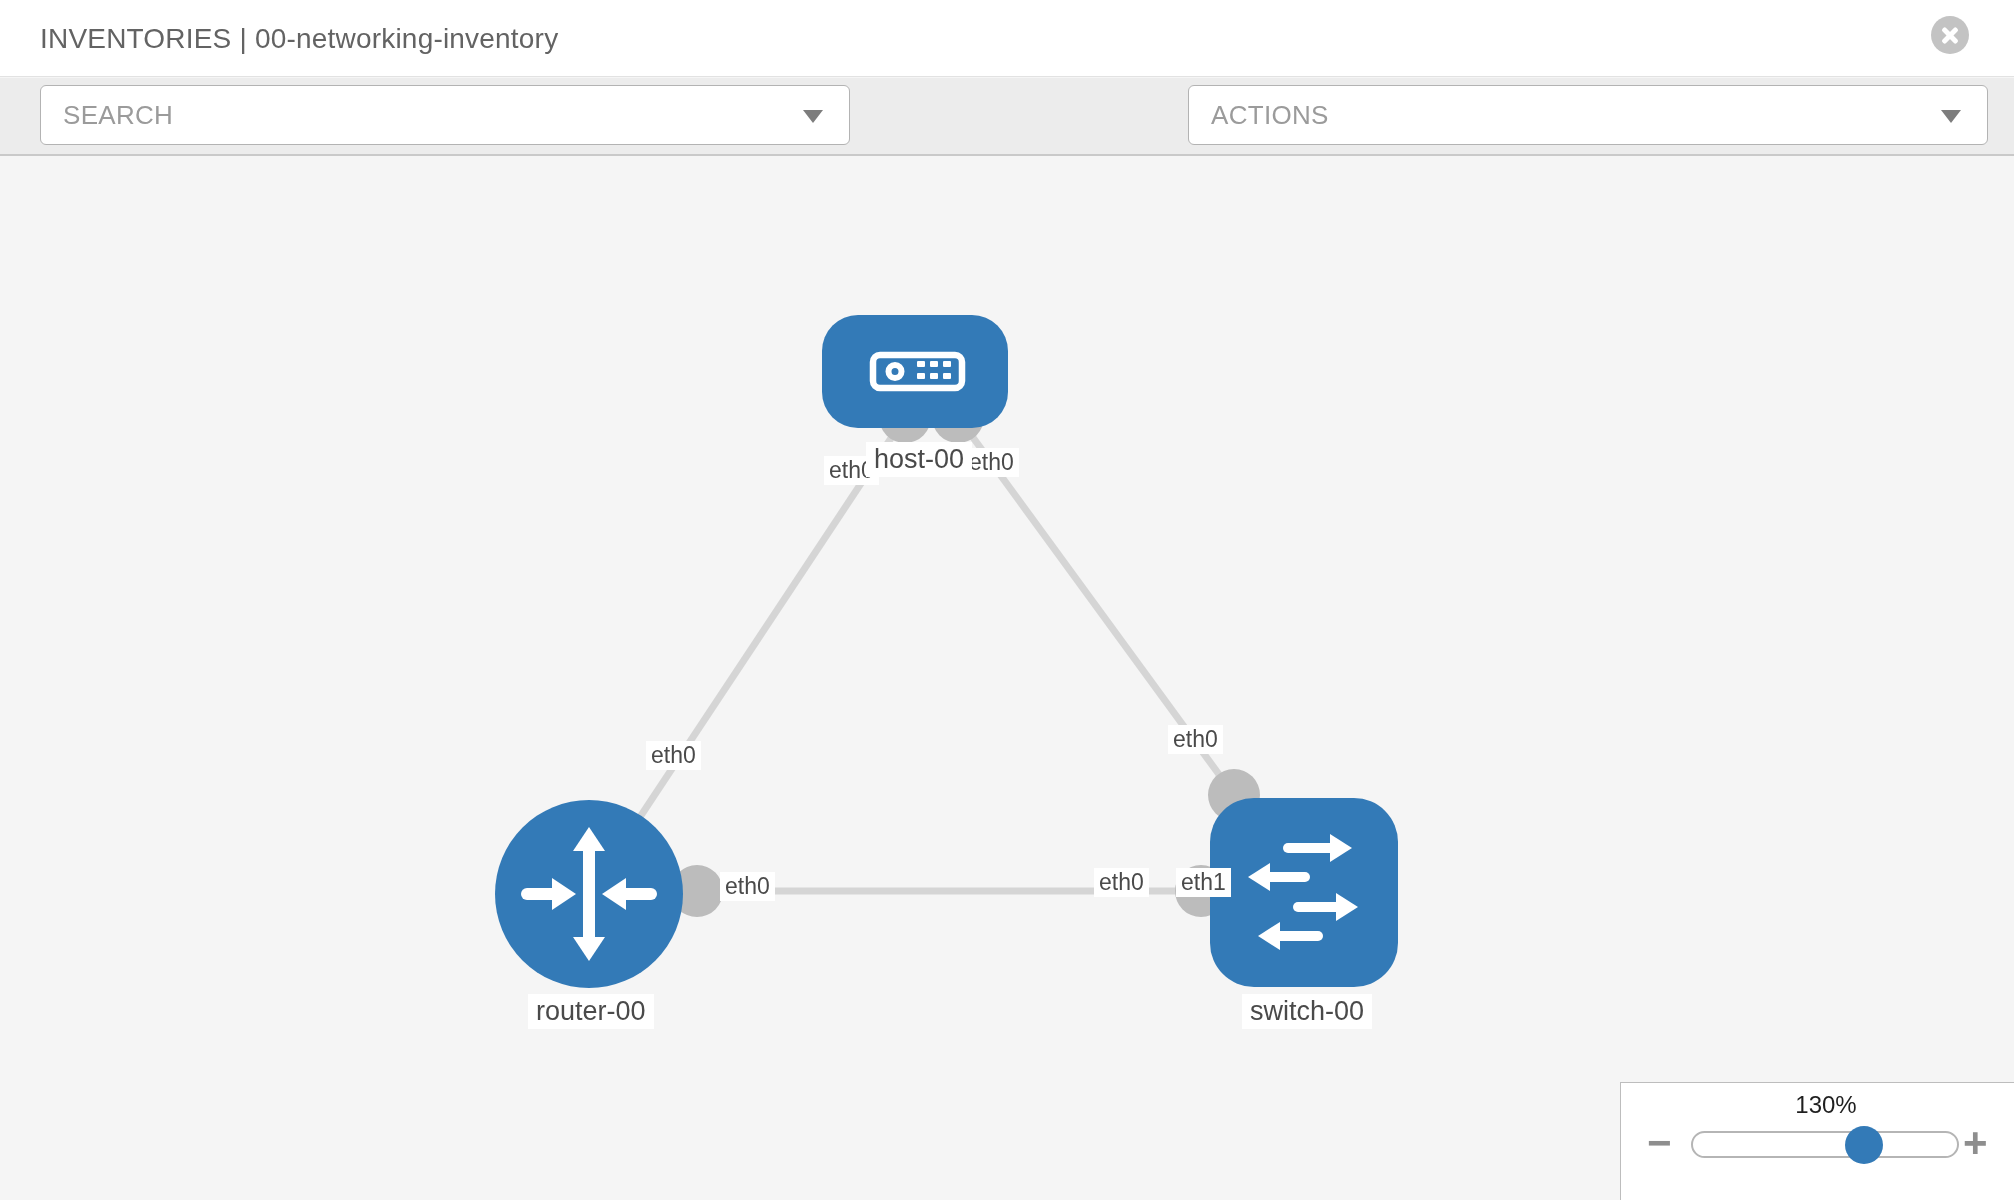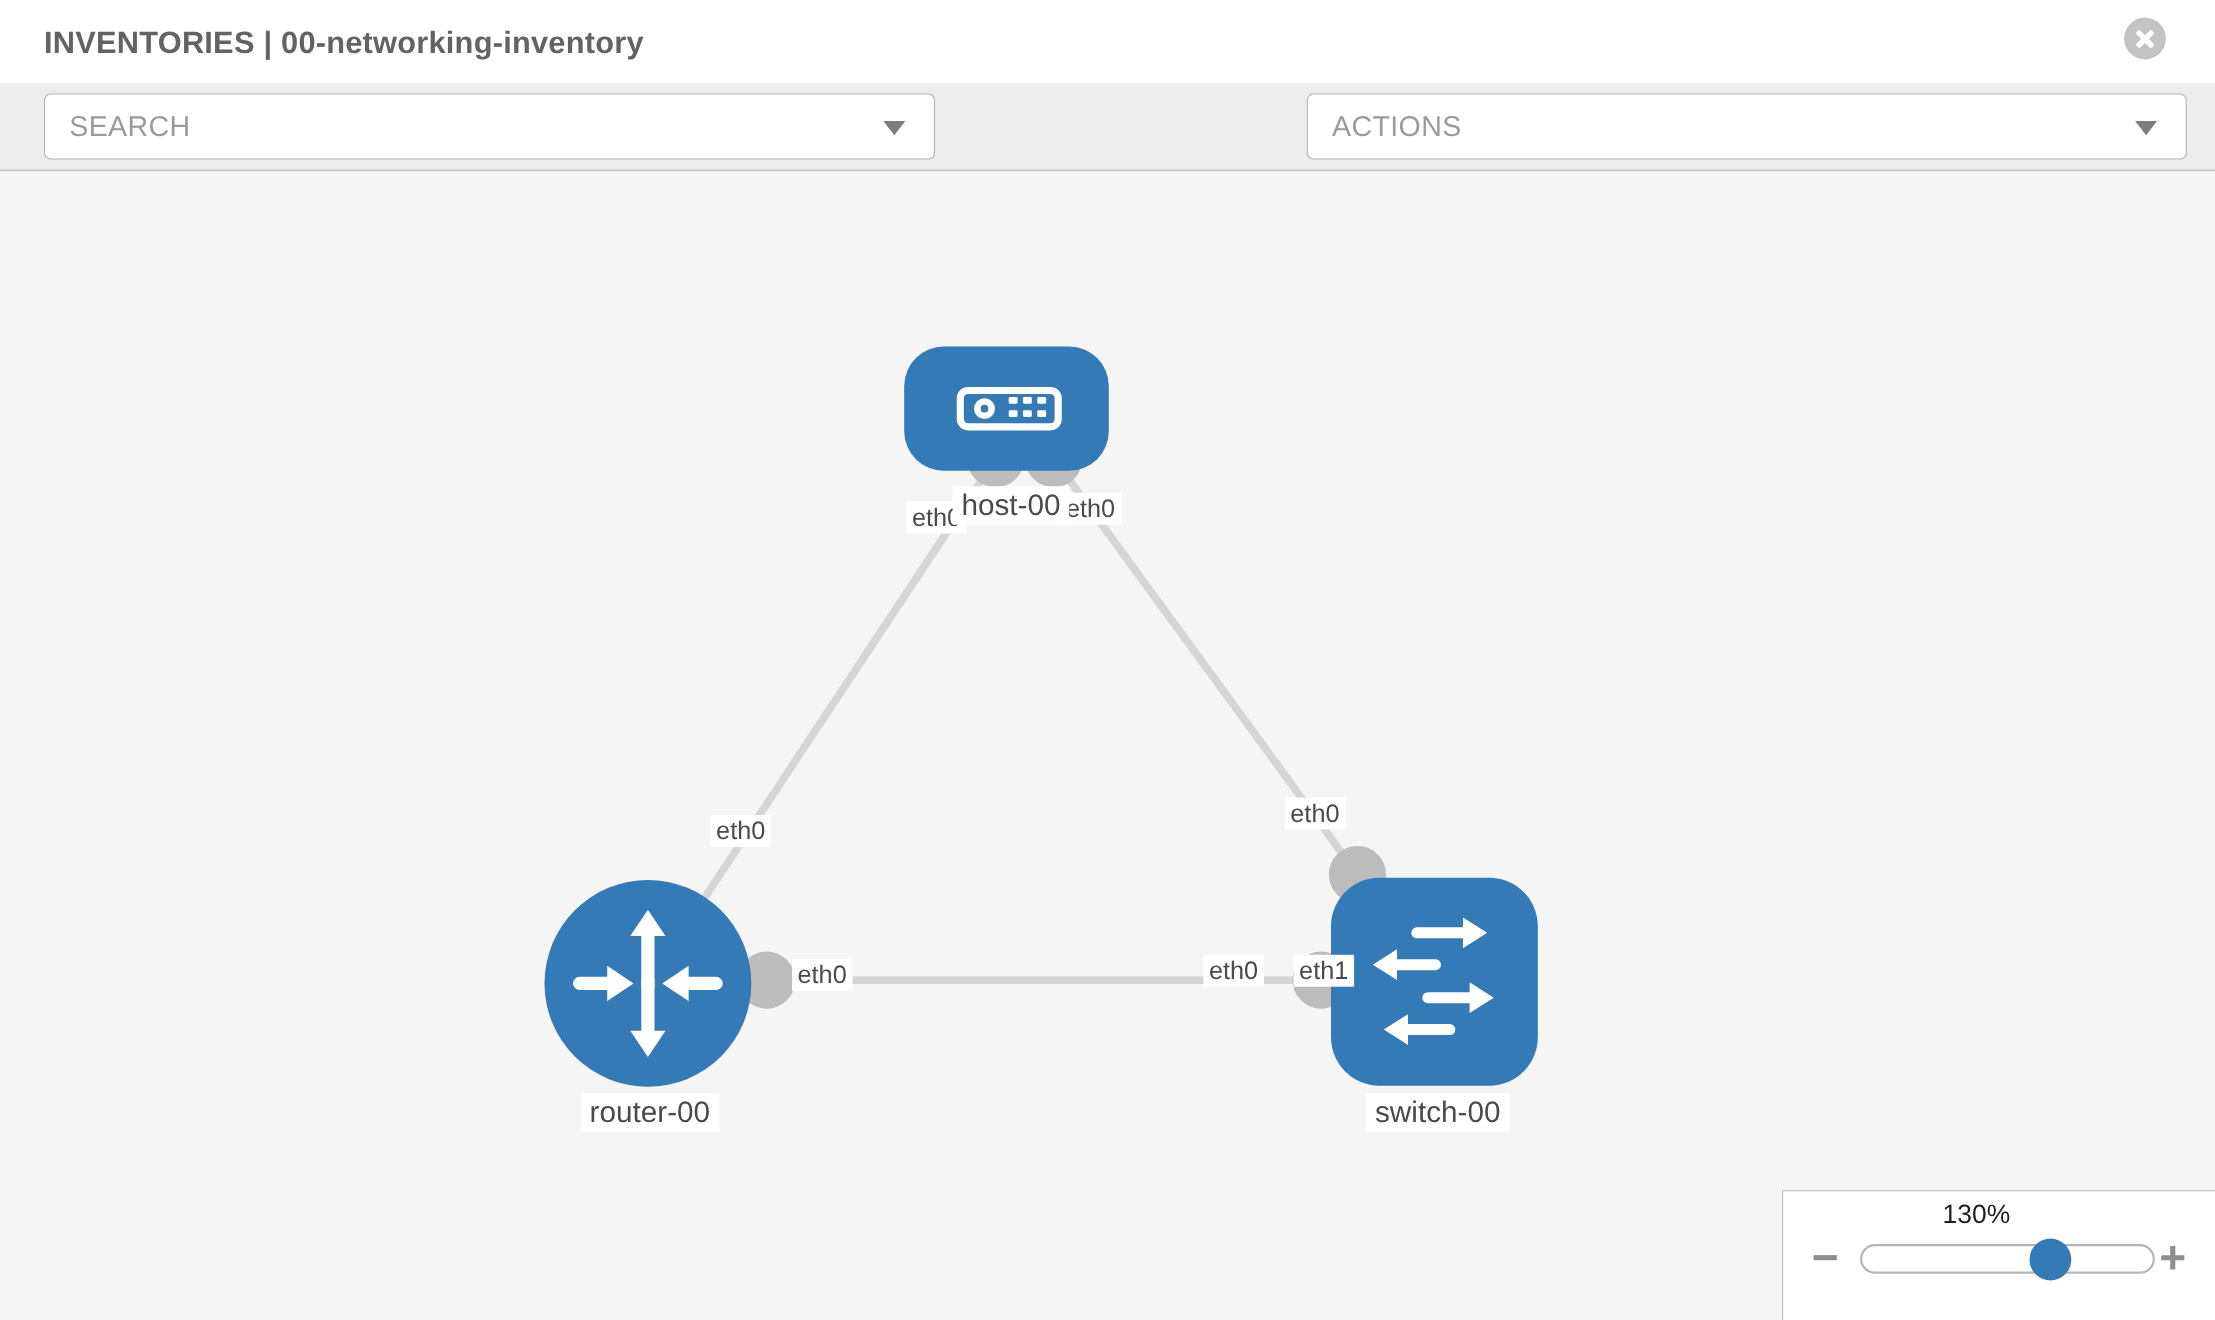--- a/index.html
+++ b/index.html
@@ -10,21 +10,21 @@
     background: #f5f5f5;
     position: relative;
   }
   
   .header {
     position: absolute; top: 0; left: 0; width: 2014px; height: 77px;
     background: #ffffff; border-bottom: 1px solid #e2e2e2;
   }
   .header-title {
     position: absolute; left: 40px; top: 0; height: 77px;
-    line-height: 77px; font-size: 28px; font-weight: bold; color: #636363;
+    line-height: 77px; font-size: 28px; font-weight: normal; color: #636363;
     letter-spacing: 0.2px;
   }
   .close-btn {
     position: absolute; right: 45px; top: 16px; width: 38px; height: 38px;
     border-radius: 50%; background: #c3c3c3; cursor: pointer;
   }
   .close-btn::before, .close-btn::after {
     content: ""; position: absolute; left: 9px; top: 16.5px;
     width: 20px; height: 5px; border-radius: 2px; background: #ffffff;
   }
@@ -68,21 +68,21 @@
   .node-label { font-size: 27px; padding: 2px 8px; }
   .if-label   { font-size: 23px; padding: 1px 5px; }
 
   
   .zoom-panel {
     position: absolute; left: 1620px; top: 1082px; width: 396px; height: 120px;
     background: #ffffff; border: 1px solid #bdbdbd;
   }
   .zoom-level {
     position: absolute; left: 145px; top: 8px; width: 120px;
-    text-align: left; font-size: 24px; color: #1f1f1f;
+    text-align: center; font-size: 24px; color: #1f1f1f;
   }
   .zoom-minus, .zoom-plus {
     position: absolute; top: 36px; font-size: 42px; font-weight: bold;
     color: #8e8e8e; cursor: pointer; line-height: 48px;
   }
   .zoom-minus { left: 26px; }
   .zoom-plus  { left: 342px; }
   .zoom-track {
     position: absolute; left: 70px; top: 48px; width: 268px; height: 27px;
     border: 2px solid #b5b5b5; border-radius: 14px; background: #ffffff; cursor: pointer;

